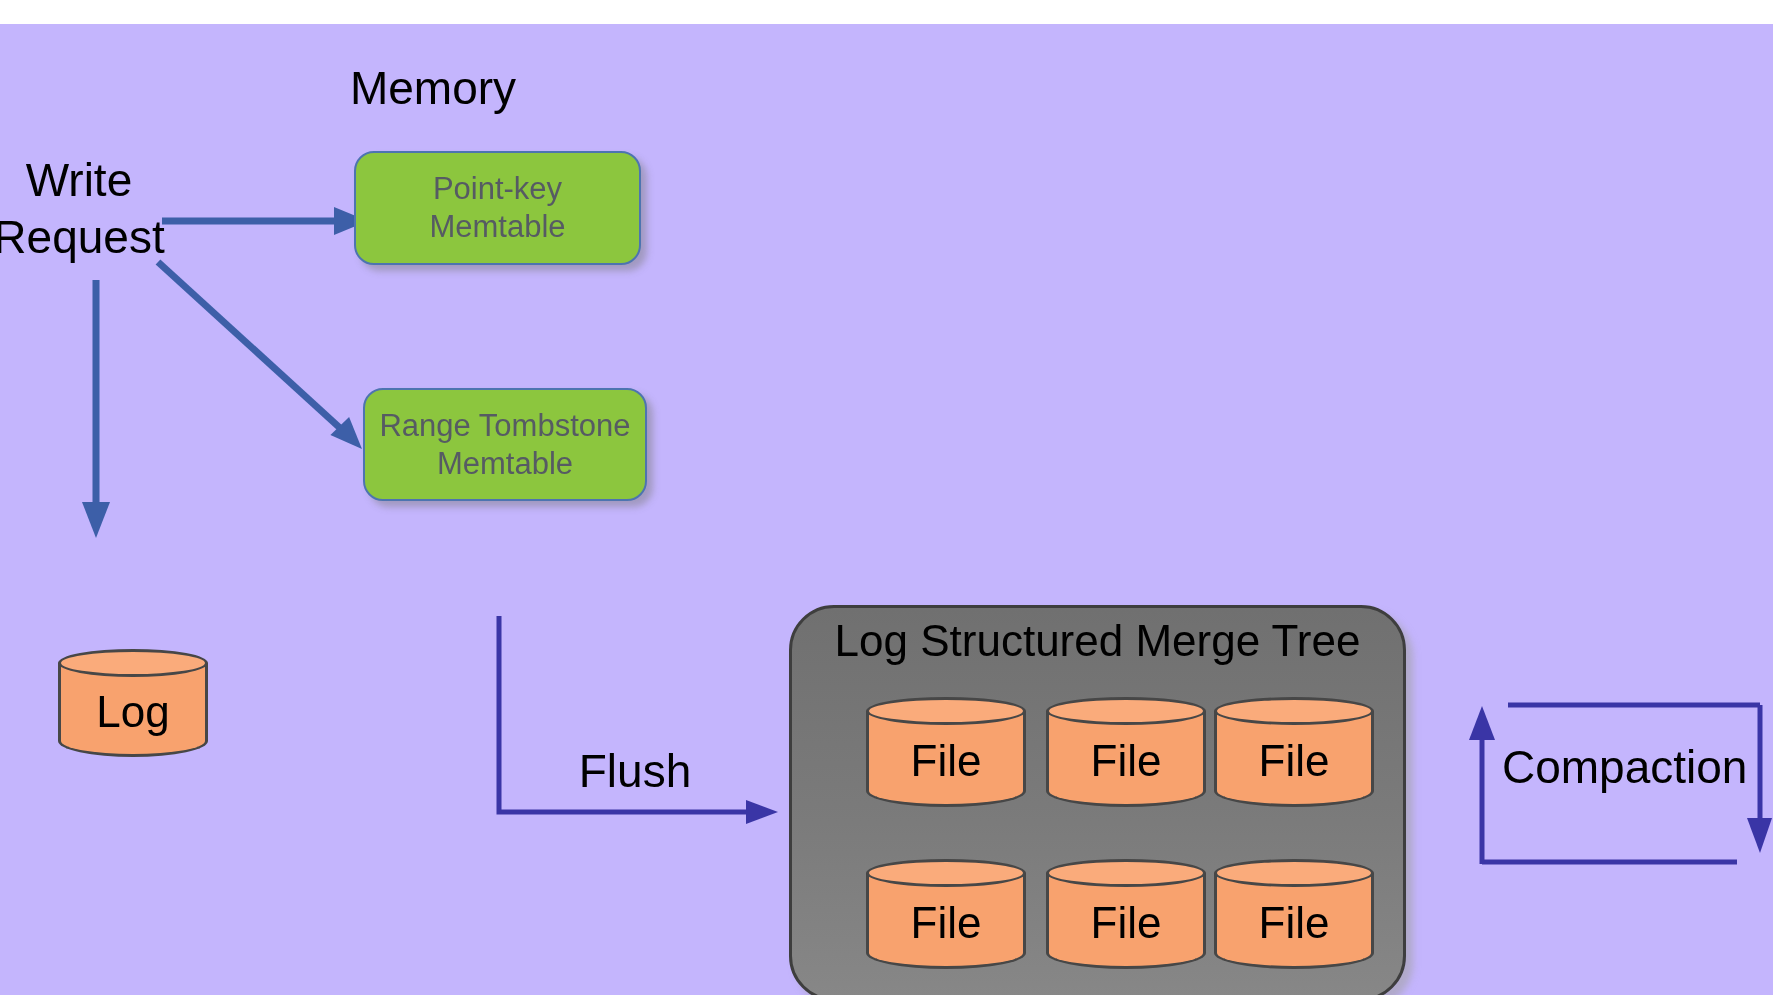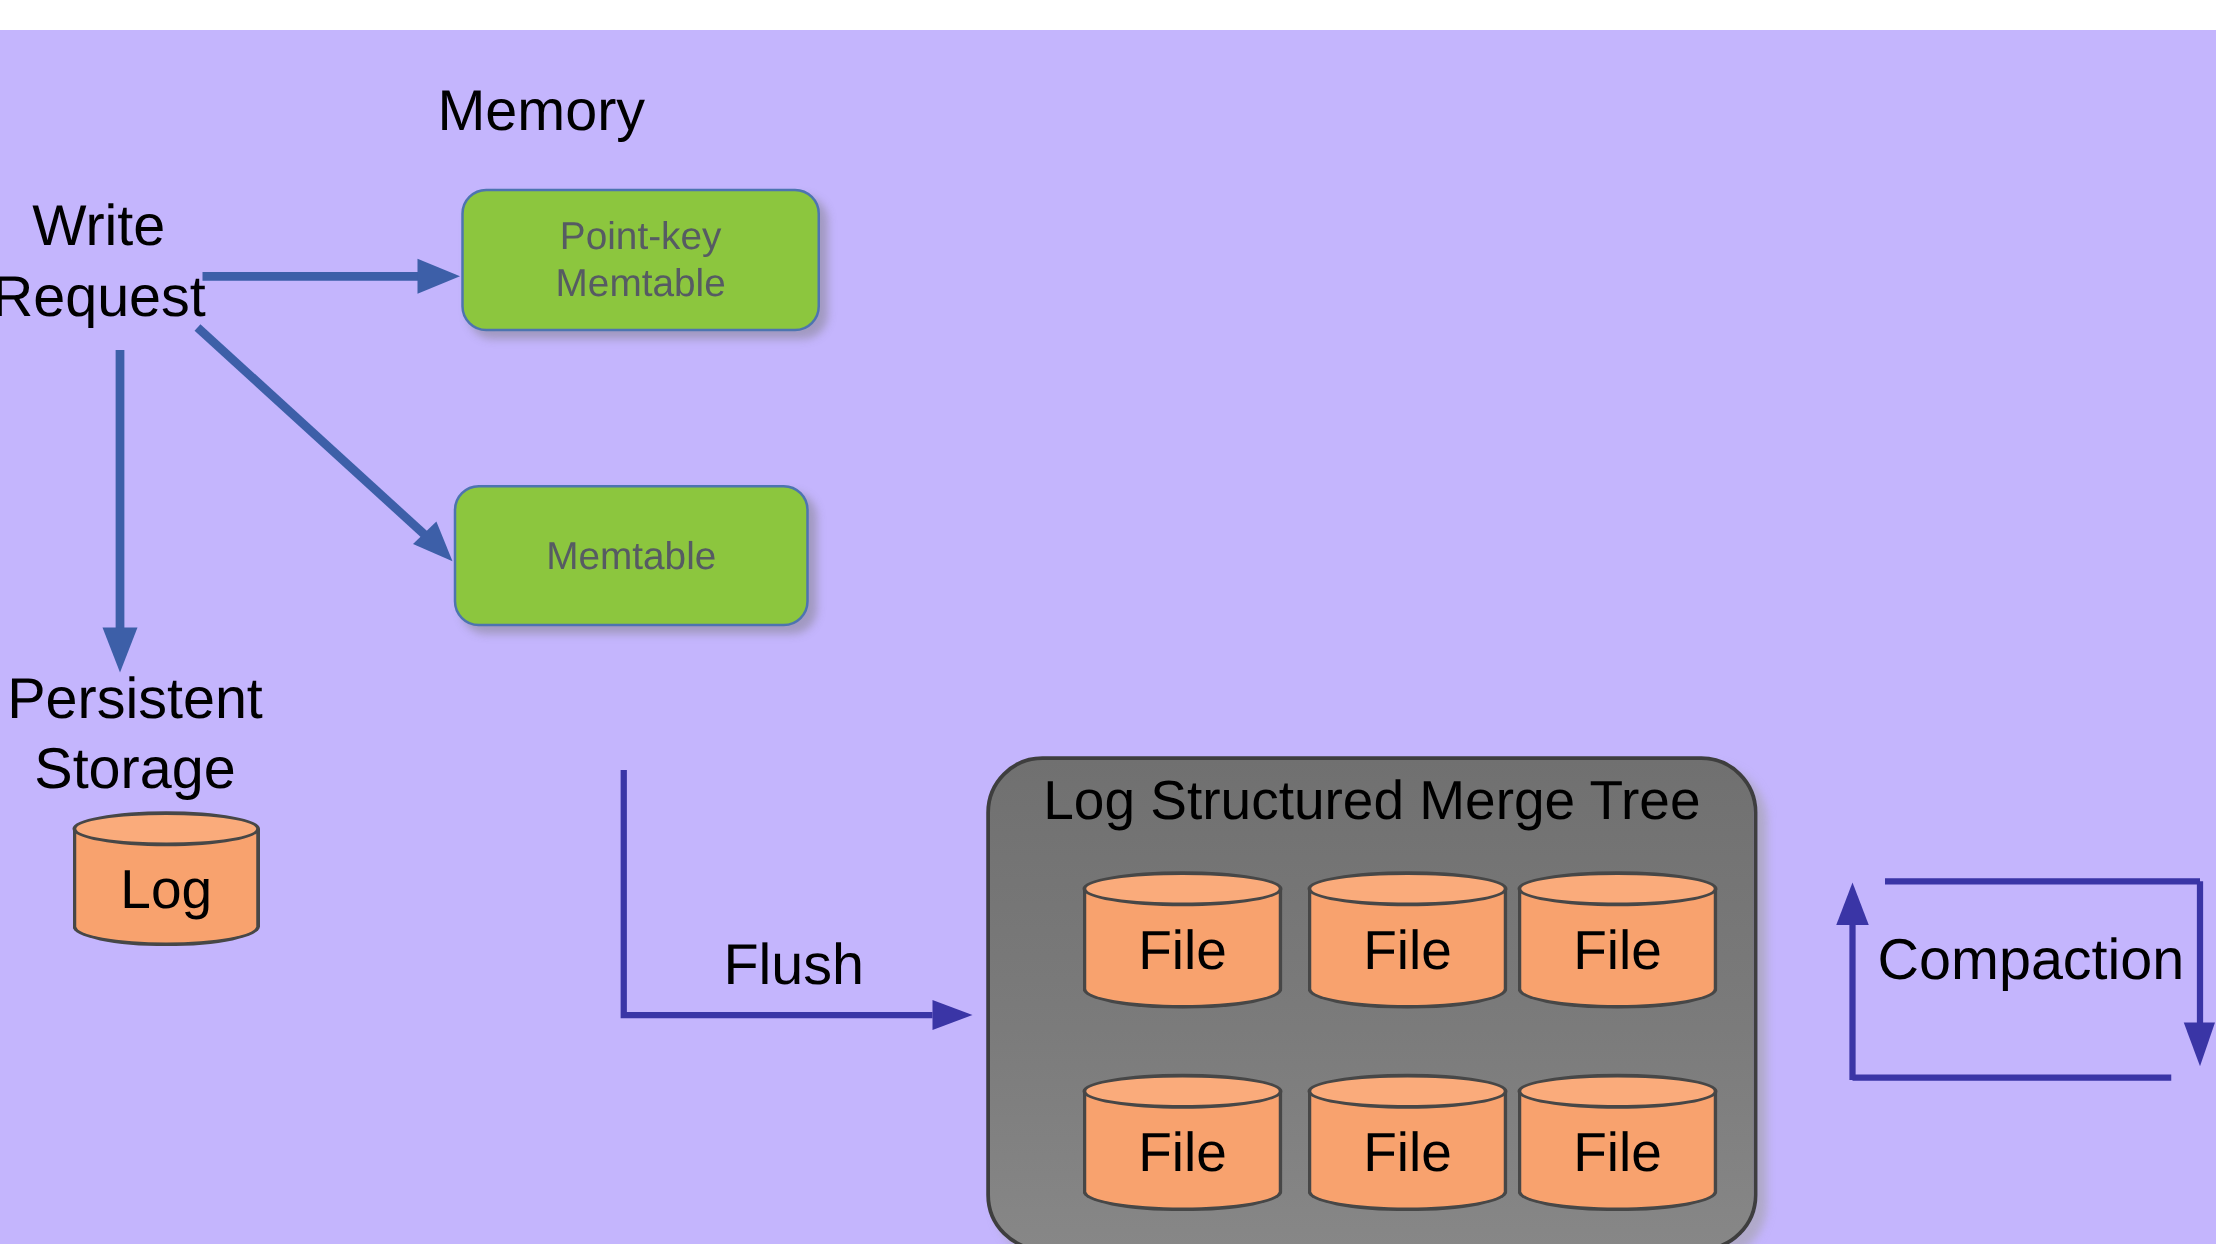--- a/index.html
+++ b/index.html
@@ -31,21 +31,21 @@
   .memtable{
     position:absolute;
     background:var(--green-fill);
     border:2px solid var(--green-border);
     border-radius:20px;
     color:var(--green-text);
     display:flex;flex-direction:column;align-items:center;justify-content:center;
     font-size:31px;line-height:38px;text-align:center;
     box-shadow:6px 6px 7px rgba(120,120,120,0.45);
   }
-  .pointkey{left:369px;top:127px;width:283px;height:110px;}
+  .pointkey{left:354px;top:127px;width:283px;height:110px;}
   .range{left:363px;top:364px;width:280px;height:109px;}
 
   .lsm-box{
     position:absolute;left:789px;top:581px;width:617px;height:396px;
     background:linear-gradient(180deg,#707070 0%,#7b7b7b 55%,#878787 100%);
     border:3px solid var(--gray-border);
     border-radius:45px;
     box-shadow:7px 7px 7px rgba(160,160,160,0.55);
     box-sizing:border-box;
   }
@@ -115,27 +115,24 @@
     <div>Write</div>
     <div>Request</div>
   </div>
 
   <div class="memtable pointkey">
     <div>Point-key</div>
     <div>Memtable</div>
   </div>
 
   <div class="memtable range">
+    <div>Range Tombstone</div>
     <div>Memtable</div>
   </div>
 
-  <div class="label black-lg centered persistent-title">
-    <div>Persistent</div>
-    <div>Storage</div>
-  </div>
 
   <div class="cylinder log-cyl">
     <div class="cyl-body"></div>
     <div class="cyl-top"></div>
     <div class="cyl-label">Log</div>
   </div>
 
   <div class="label black-lg centered flush-title">Flush</div>
 
   <div class="lsm-box">

